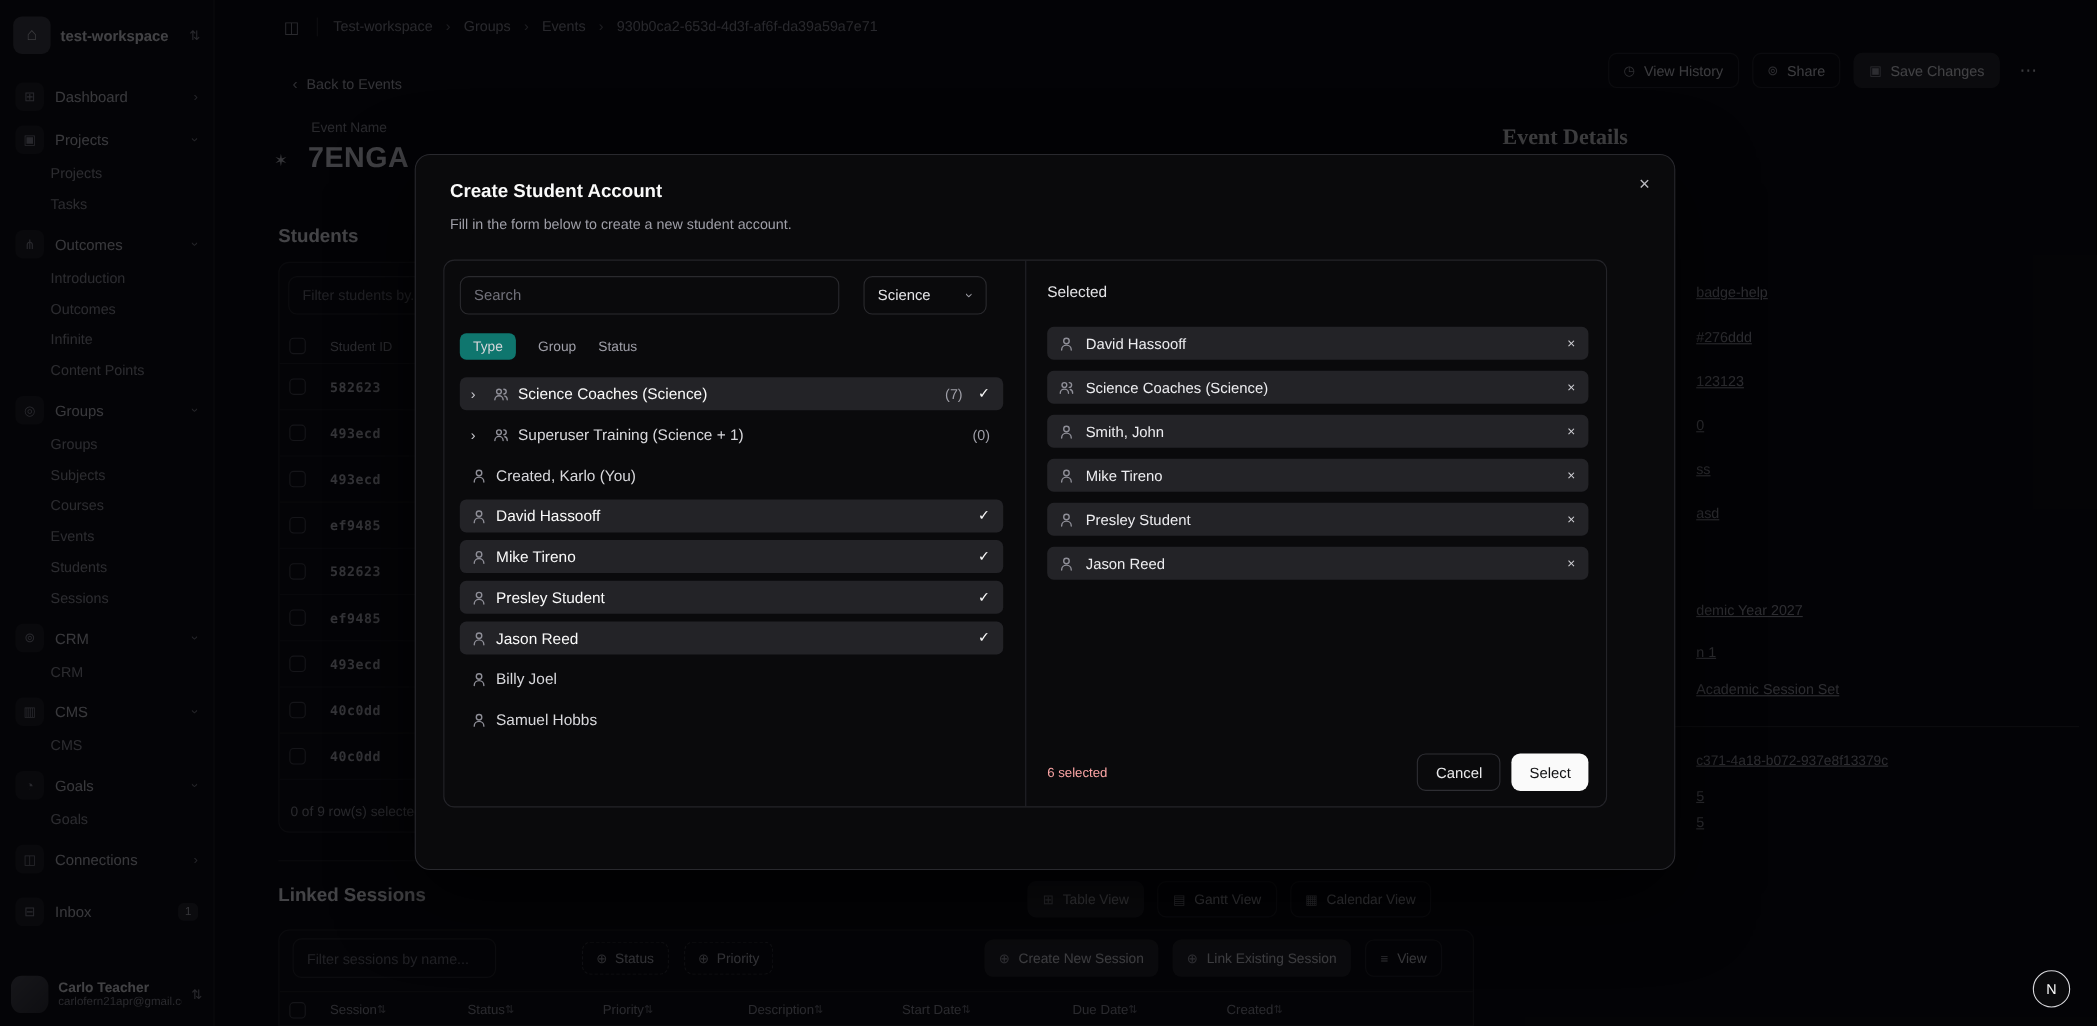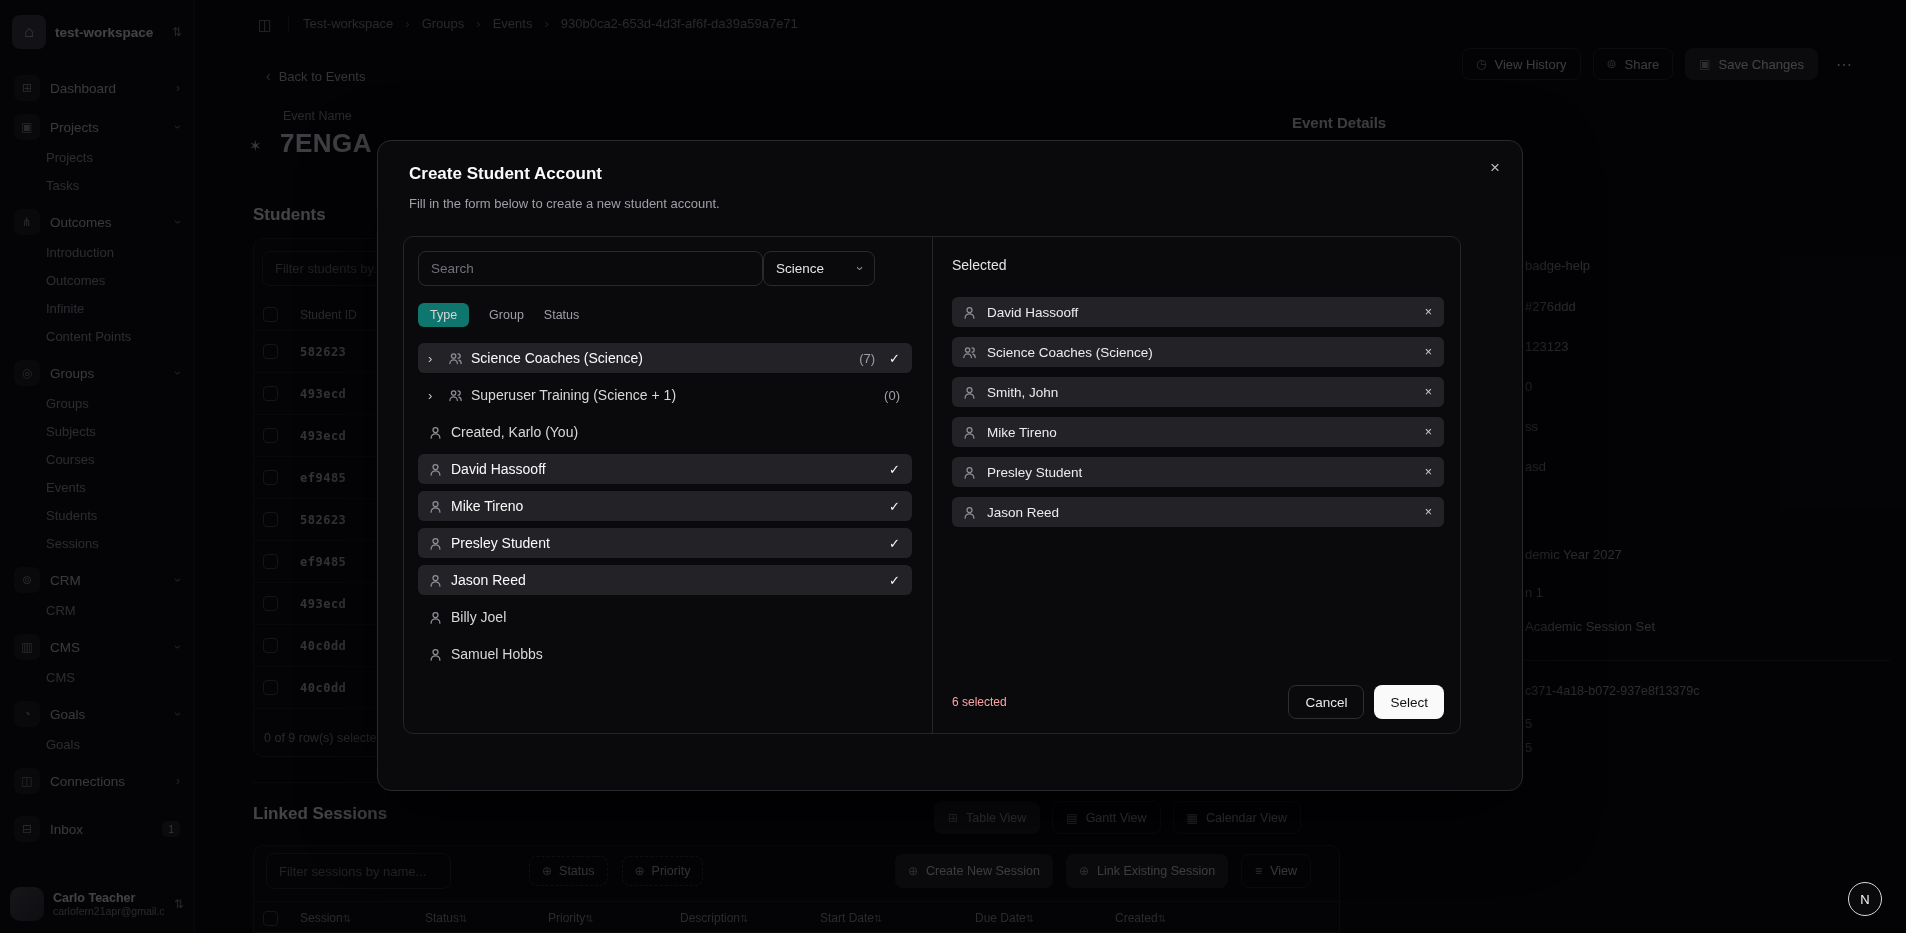--- a/index.html
+++ b/index.html
@@ -83,38 +83,38 @@
   .sess-head .cb { margin-left:9px; margin-right:22px; }
   .sess-cols { display:flex; align-items:center; }
   .scol { display:flex; align-items:center; gap:0; font-size:12px; color:#8f8f98; cursor:pointer; }
   .scol .g { font-size:10px; color:#6f6f78; }
   .sess-cols .scol:nth-child(1){width:125px} .sess-cols .scol:nth-child(2){width:123px}
   .sess-cols .scol:nth-child(3){width:132px} .sess-cols .scol:nth-child(4){width:140px}
   .sess-cols .scol:nth-child(5){width:155px} .sess-cols .scol:nth-child(6){width:140px}
   .sess-cols .scol:nth-child(7){width:120px}
 
   
-  .details-h { position:absolute; left:1292px; top:114px; font-size:15px; font-weight:700; color:#e4e4e7; }
+  .details-h { position:absolute; left:1366px; top:114px; font-size:20px; font-weight:700; color:#e4e4e7;font-family:Liberation Serif, serif; }
   .details-vals { position:absolute; left:1525px; top:0; width:370px; height:933px; }
-  .dv { position:absolute; left:0; font-size:13px; color:#9a9aa2; white-space:nowrap; }
+  .dv { position:absolute; left:17px; font-size:13px; color:#9a9aa2; white-space:nowrap;text-decoration:underline; }
   .dv:nth-child(1){top:258px} .dv:nth-child(2){top:299px} .dv:nth-child(3){top:339px}
   .dv:nth-child(4){top:379px} .dv:nth-child(5){top:419px} .dv:nth-child(6){top:459px}
   .dv:nth-child(7){top:547px} .dv:nth-child(8){top:585px} .dv:nth-child(9){top:619px}
   .dv:nth-child(10){top:684px;font-size:12.5px} .dv:nth-child(11){top:716px} .dv:nth-child(12){top:740px}
   .details-div { position:absolute; left:1460px; top:660px; width:430px; height:1px; background:#202024; }
 
   
   .overlay { position:absolute; inset:0; background:rgba(3,3,5,.72); z-index:5; }
   .modal { position:absolute; left:377px; top:140px; width:1146px; height:651px; background:#0a0a0c; border:1px solid #29292e; border-radius:14px; box-shadow:0 24px 70px rgba(0,0,0,.75); z-index:10; }
   .m-title { position:absolute; left:31px; top:23px; font-size:17px; font-weight:700; color:#fafafa; }
   .m-sub { position:absolute; left:31px; top:55px; font-size:13px; color:#9f9fa8; }
   .m-close { position:absolute; right:22px; top:17px; background:none; border:none; color:#b9b9bf; font-size:17px; cursor:pointer; font-family:inherit; }
   .picker { position:absolute; left:25px; top:95px; width:1058px; height:498px; border:1px solid #242429; border-radius:10px; display:flex; }
   .pick-left { width:529px; border-right:1px solid #242429; padding:14px 20px 14px 14px; position:relative; }
-  .search-row { display:flex; gap:0; }
+  .search-row { display:flex; gap:22px; }
   .m-search { width:345px; height:35px; background:transparent; border:1px solid #2a2a2e; border-radius:8px; color:#e4e4e7; font-size:13.5px; padding:0 12px; font-family:inherit; }
   .m-search::placeholder { color:#71717a; }
   .subj { width:112px; height:35px; border:1px solid #2a2a2e; border-radius:8px; display:flex; align-items:center; justify-content:space-between; padding:0 12px; font-size:13.5px; color:#e4e4e7; cursor:pointer; }
   .chev { display:inline-block; color:#9a9aa2; font-size:13px; }
   .chev.down { transform:rotate(90deg); }
   .chips { display:flex; align-items:center; gap:20px; margin-top:17px; }
   .chip { font-size:12.5px; color:#9f9fa8; padding:5px 0; border-radius:6px; cursor:pointer; }
   .chip.active { background:#0f766e; color:#d6d6da; padding:5px 12px; }
   .plist { margin-top:16px; }
   .prow { display:flex; align-items:center; gap:8px; height:30px; margin-bottom:7px; padding:0 12px 0 10px; border-radius:6px; cursor:pointer; color:#d8d8dc; }

